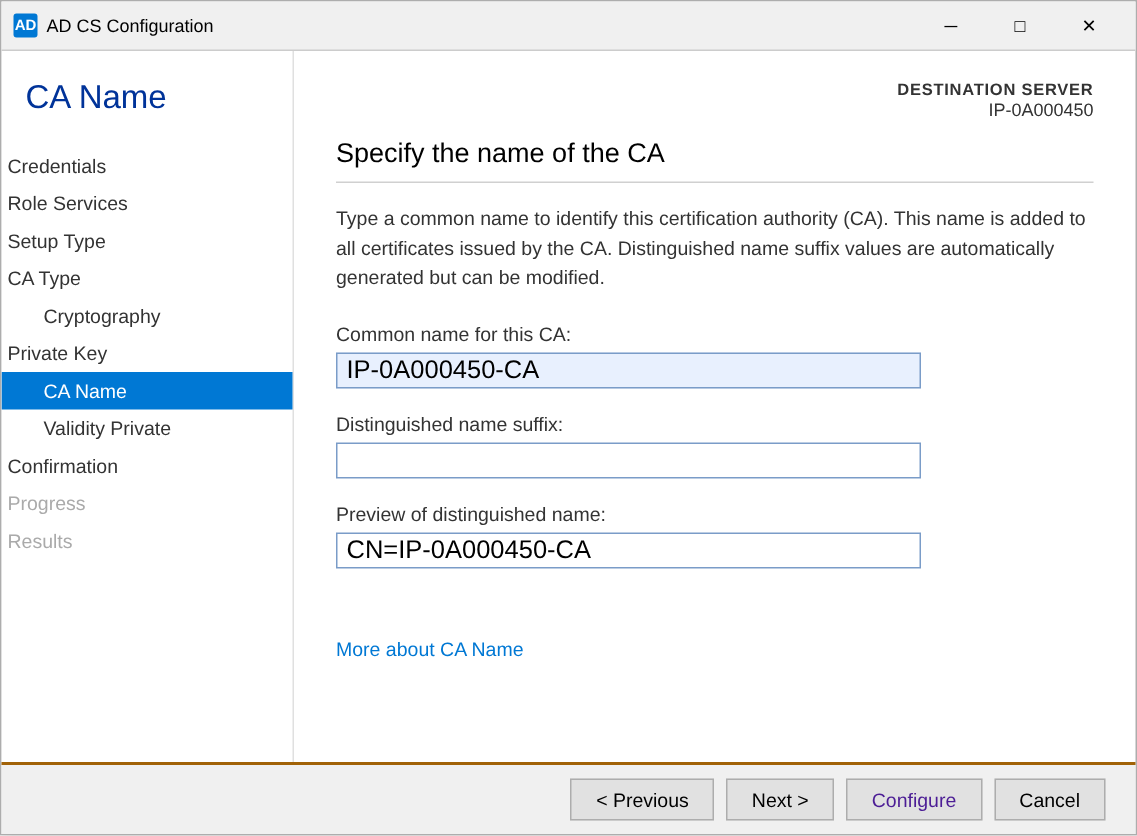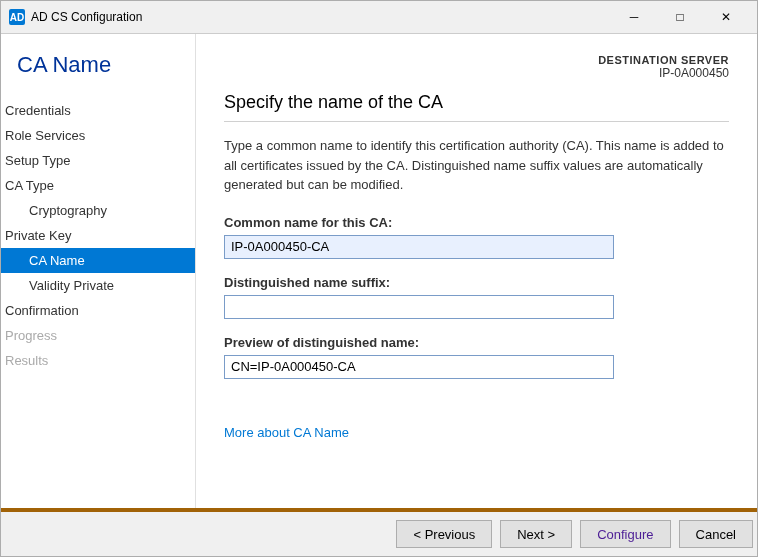--- a/index.html
+++ b/index.html
@@ -146,29 +146,28 @@
       margin-bottom: 20px;
     }
     .field-group {
       margin-bottom: 16px;
     }
     .field-label {
       font-size: 13px;
       color: #333;
       margin-bottom: 5px;
       display: block;
-      font-weight: bold;
     }
     .field-input {
       width: 100%;
       max-width: 390px;
       height: 24px;
       border: 1px solid #7a9cc8;
       padding: 2px 6px;
-      font-size: 13px;
+      font-size: 17px;
       font-family: inherit;
       outline: none;
       background: #fff;
       color: #000;
     }
     .field-input.filled {
       background: #e8f0fe;
     }
     .more-link {
       color: #0078d4;
@@ -176,25 +175,25 @@
       font-size: 13px;
       cursor: pointer;
       margin-top: 30px;
       display: inline-block;
     }
 
     
     .footer {
       height: 48px;
       background: #f0f0f0;
-      border-top: 4px solid #a16207;
+      border-top: 2px solid #a16207;
       display: flex;
       align-items: center;
       justify-content: flex-end;
-      padding: 0 4px;
+      padding: 0 20px;
       gap: 8px;
       flex-shrink: 0;
     }
     .footer-btn {
       height: 28px;
       padding: 0 16px;
       border: 1px solid #adadad;
       background: #e1e1e1;
       cursor: pointer;
       font-size: 13px;

